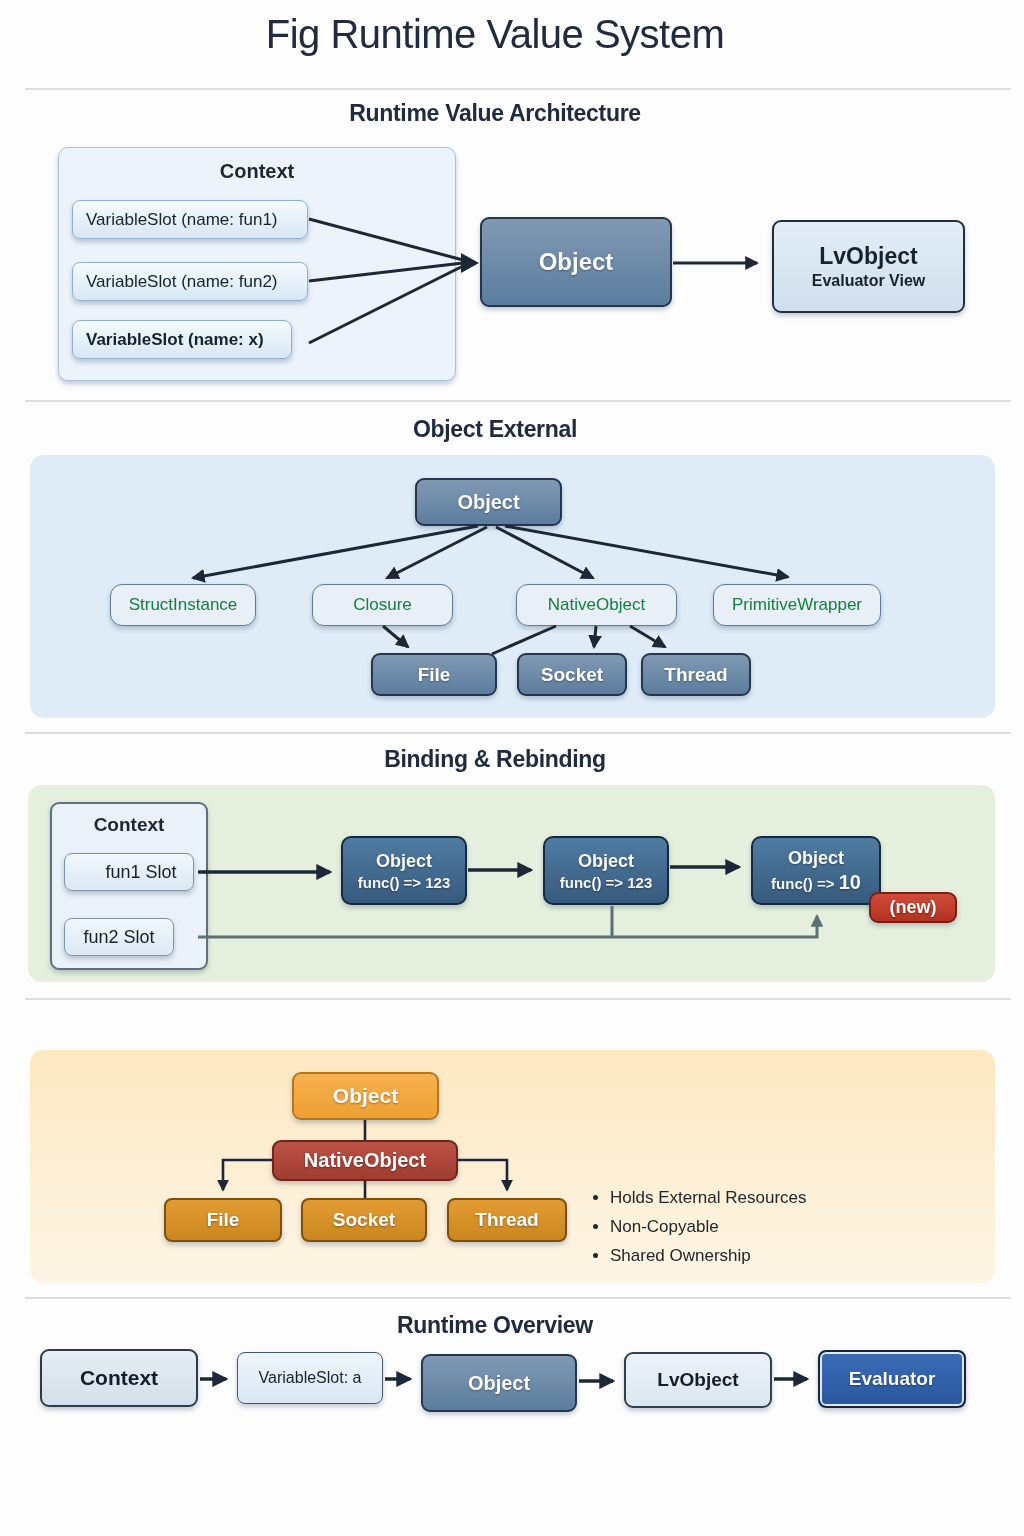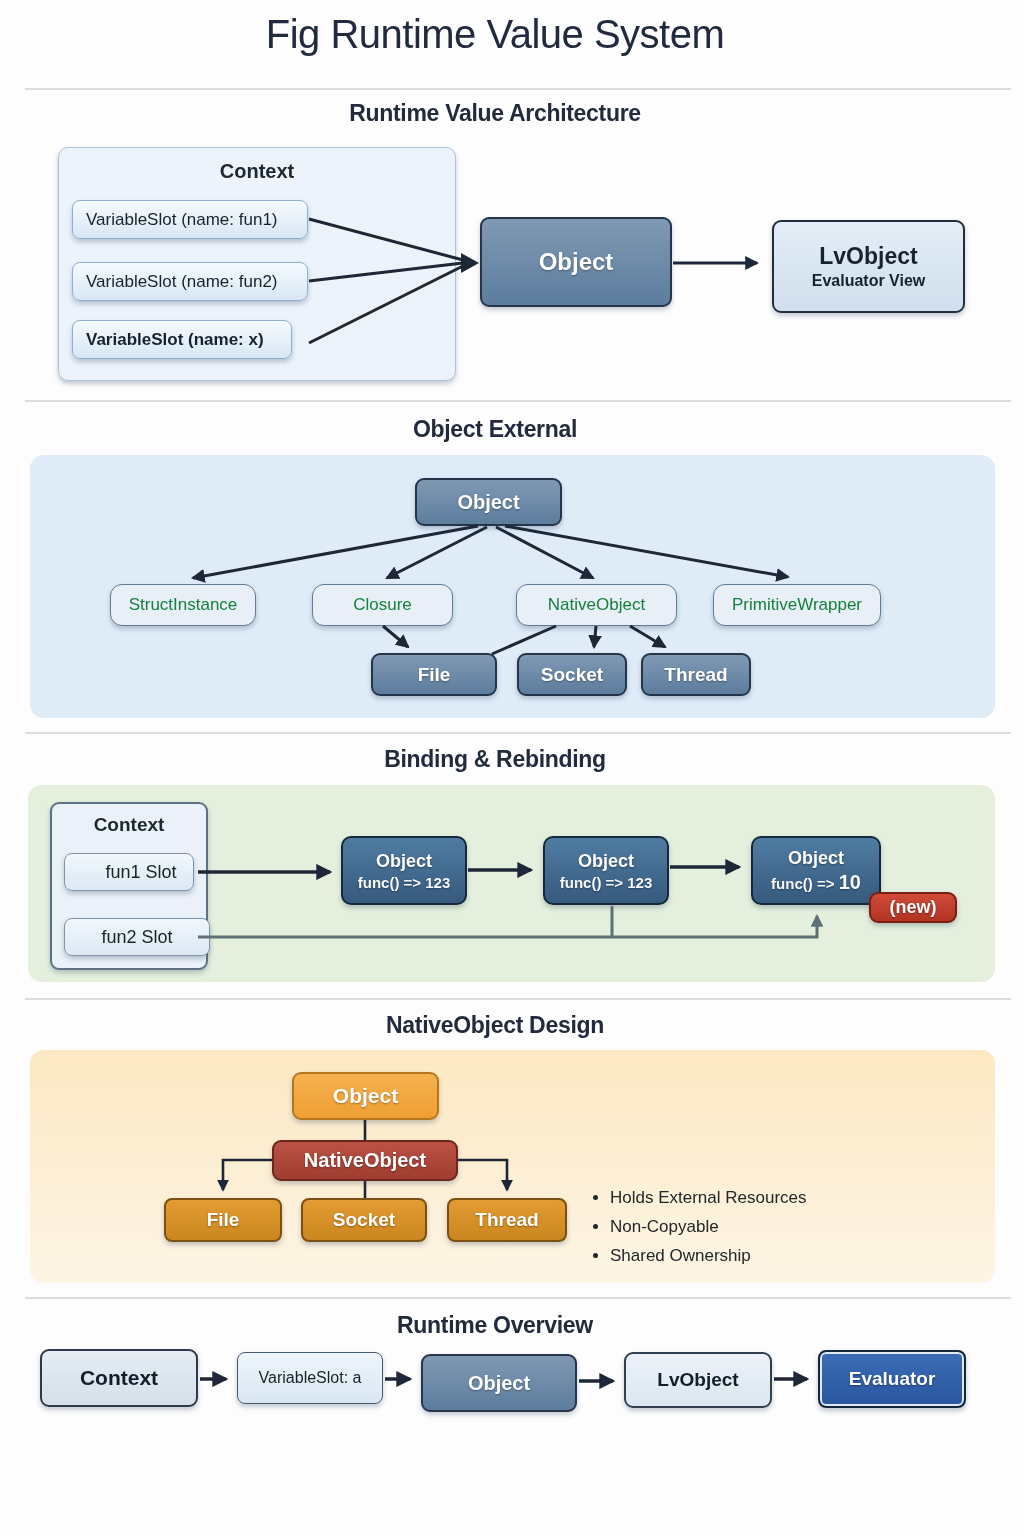--- a/index.html
+++ b/index.html
@@ -87,39 +87,38 @@
 
   <div class="abs divider" style="top:732px"></div>
 
   <div class="abs sec-head" style="top:746px">Binding &amp; Rebinding</div>
   <div class="abs panel panel-green" style="left:28px;top:785px;width:967px;height:197px;"></div>
 
   <div class="abs shadow" style="left:50px;top:802px;width:158px;height:168px;background:#eaf1f8;border:2px solid #5d7183;border-radius:9px;">
     <div style="font-size:19px;font-weight:600;color:#1c2736;text-align:center;margin-top:10px;">Context</div>
   </div>
   <div class="abs center-text shadow" style="left:64px;top:853px;width:130px;height:38px;background:linear-gradient(180deg,#f1f7fc,#dce8f4);border:1.5px solid #7e94a9;border-radius:8px;font-size:18px;color:#17222f;padding-left:24px;">fun1 Slot</div>
-  <div class="abs center-text shadow" style="left:64px;top:918px;width:146px;height:38px;background:linear-gradient(180deg,#f1f7fc,#dce8f4);border:1.5px solid #7e94a9;border-radius:8px;font-size:18px;color:#17222f;">fun2 Slot</div>
+  <div class="abs center-text shadow" style="left:64px;top:918px;width:110px;height:38px;background:linear-gradient(180deg,#f1f7fc,#dce8f4);border:1.5px solid #7e94a9;border-radius:8px;font-size:18px;color:#17222f;">fun2 Slot</div>
 
   <div class="abs bind-obj shadow col-text" style="left:341px;top:836px;width:126px;height:69px;">
     <div class="t1">Object</div>
     <div class="t2">func() =&gt; 123</div>
   </div>
   <div class="abs bind-obj shadow col-text" style="left:543px;top:836px;width:126px;height:69px;">
     <div class="t1">Object</div>
     <div class="t2">func() =&gt; 123</div>
   </div>
   <div class="abs bind-obj shadow col-text" style="left:751px;top:836px;width:130px;height:69px;">
     <div class="t1">Object</div>
     <div class="t2"><span>func() =&gt;</span>&nbsp;<b>10</b></div>
   </div>
   <div class="abs new-badge shadow center-text" style="left:869px;top:892px;width:88px;height:31px;">(new)</div>
 
   <div class="abs divider" style="top:998px"></div>
 
-  <div class="abs sec-head" style="top:1012px">NativeObject Design</div>
   <div class="abs panel panel-orange" style="left:30px;top:1050px;width:965px;height:233px;"></div>
 
   <div class="abs orange-box shadow center-text" style="left:292px;top:1072px;width:147px;height:48px;font-size:21px;">Object</div>
   <div class="abs brick-box shadow center-text" style="left:272px;top:1140px;width:186px;height:41px;font-size:20px;">NativeObject</div>
   <div class="abs orange-leaf shadow center-text" style="left:164px;top:1198px;width:118px;height:44px;font-size:19px;">File</div>
   <div class="abs orange-leaf shadow center-text" style="left:301px;top:1198px;width:126px;height:44px;font-size:19px;">Socket</div>
   <div class="abs orange-leaf shadow center-text" style="left:447px;top:1198px;width:120px;height:44px;font-size:19px;">Thread</div>
 
   <ul class="abs bullets" style="left:592px;top:1188px;">
     <li>Holds External Resources</li>

